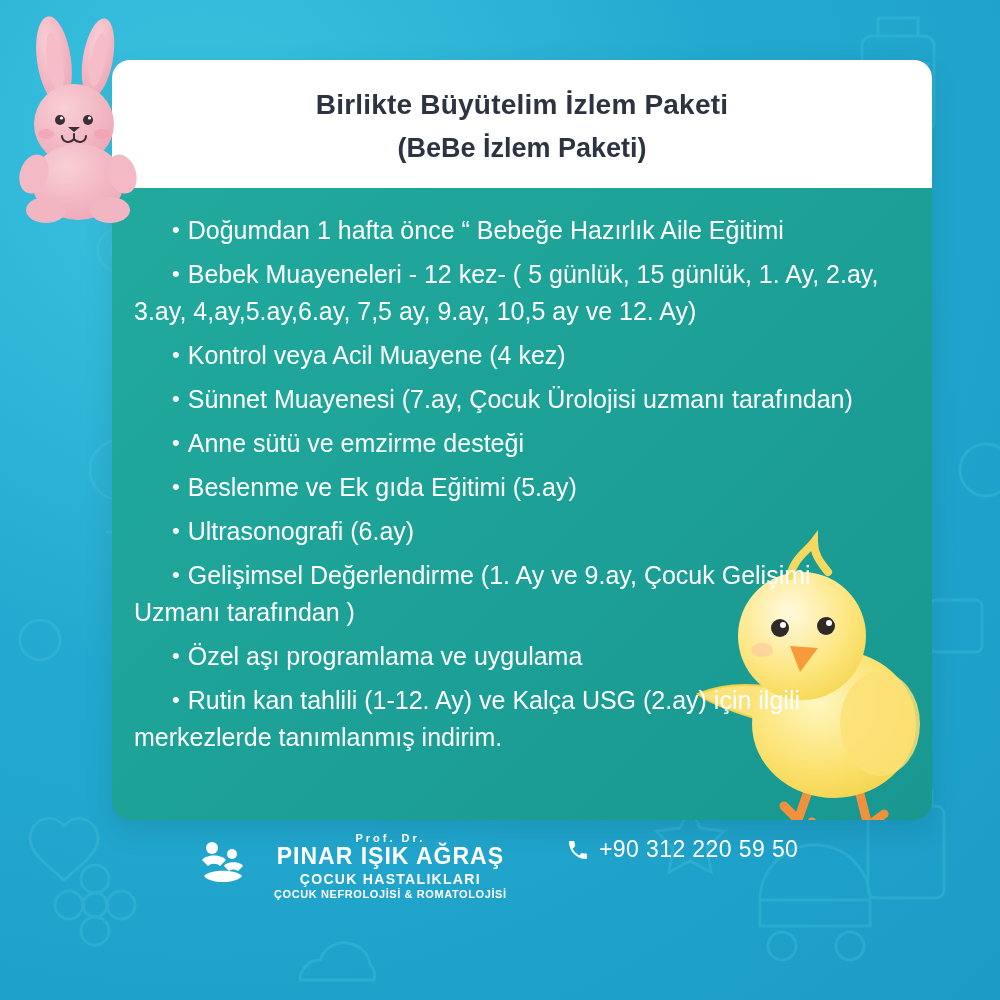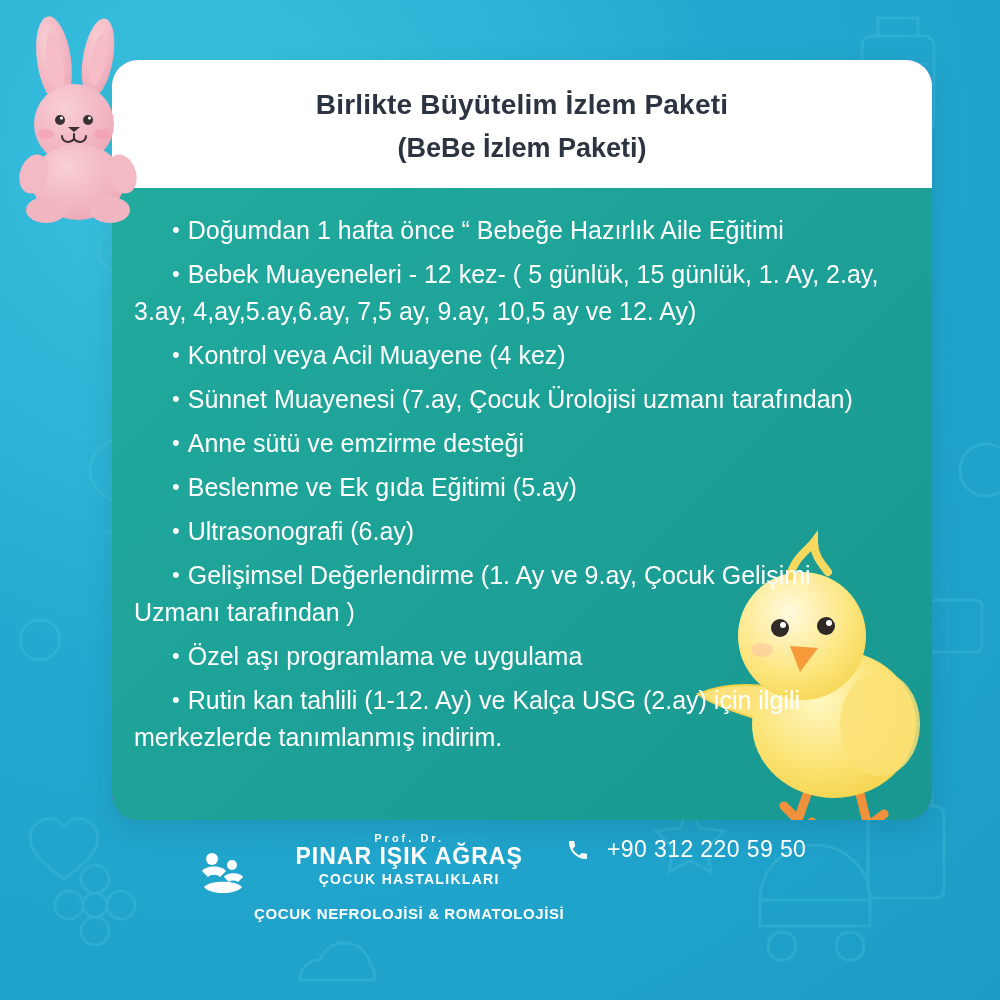--- a/index.html
+++ b/index.html
@@ -31,21 +31,21 @@
     opacity: 0.38;
   }
 
   
   .card {
     position: absolute;
     left: 112px;
     top: 60px;
     width: 820px;
     height: 760px;
-    border-radius: 26px;
+    border-radius: 18px;
     overflow: hidden;
     box-shadow: 0 10px 30px rgba(0,0,0,0.10);
     background: #8b5cf6;
   }
 
   .card-header {
     background: #ffffff;
     padding: 26px 30px 22px;
     text-align: center;
   }
@@ -133,21 +133,21 @@
     align-items: center;
     z-index: 4;
   }
 
   .brand {
     position: absolute;
     left: 196px;
     top: 0;
     display: flex;
     align-items: center;
-    gap: 4px;
+    gap: 24px;
   }
 
   .brand-text {
     color: #ffffff;
     text-align: center;
     line-height: 1.12;
   }
 
   .brand-text .l1 {
     font-size: 11px;
@@ -159,36 +159,36 @@
     font-weight: bold;
     letter-spacing: 1px;
   }
   .brand-text .l3 {
     font-size: 14px;
     font-weight: bold;
     letter-spacing: 1.3px;
     margin-top: 2px;
   }
   .brand-text .l4 {
-    font-size: 15px;
+    font-size: 11px;
     font-weight: bold;
     letter-spacing: 0.6px;
-    margin-top: 18px;
+    margin-top: 0;
   }
 
   .contacts {
     position: absolute;
     left: 565px;
     top: 4px;
   }
 
   .contact-row {
     display: flex;
     align-items: center;
-    gap: 16px;
+    gap: 8px;
     margin-bottom: 14px;
   }
 
   .contact-row .num {
     color: #ffffff;
     font-size: 23px;
     letter-spacing: 0.4px;
   }
 
   .ic {

